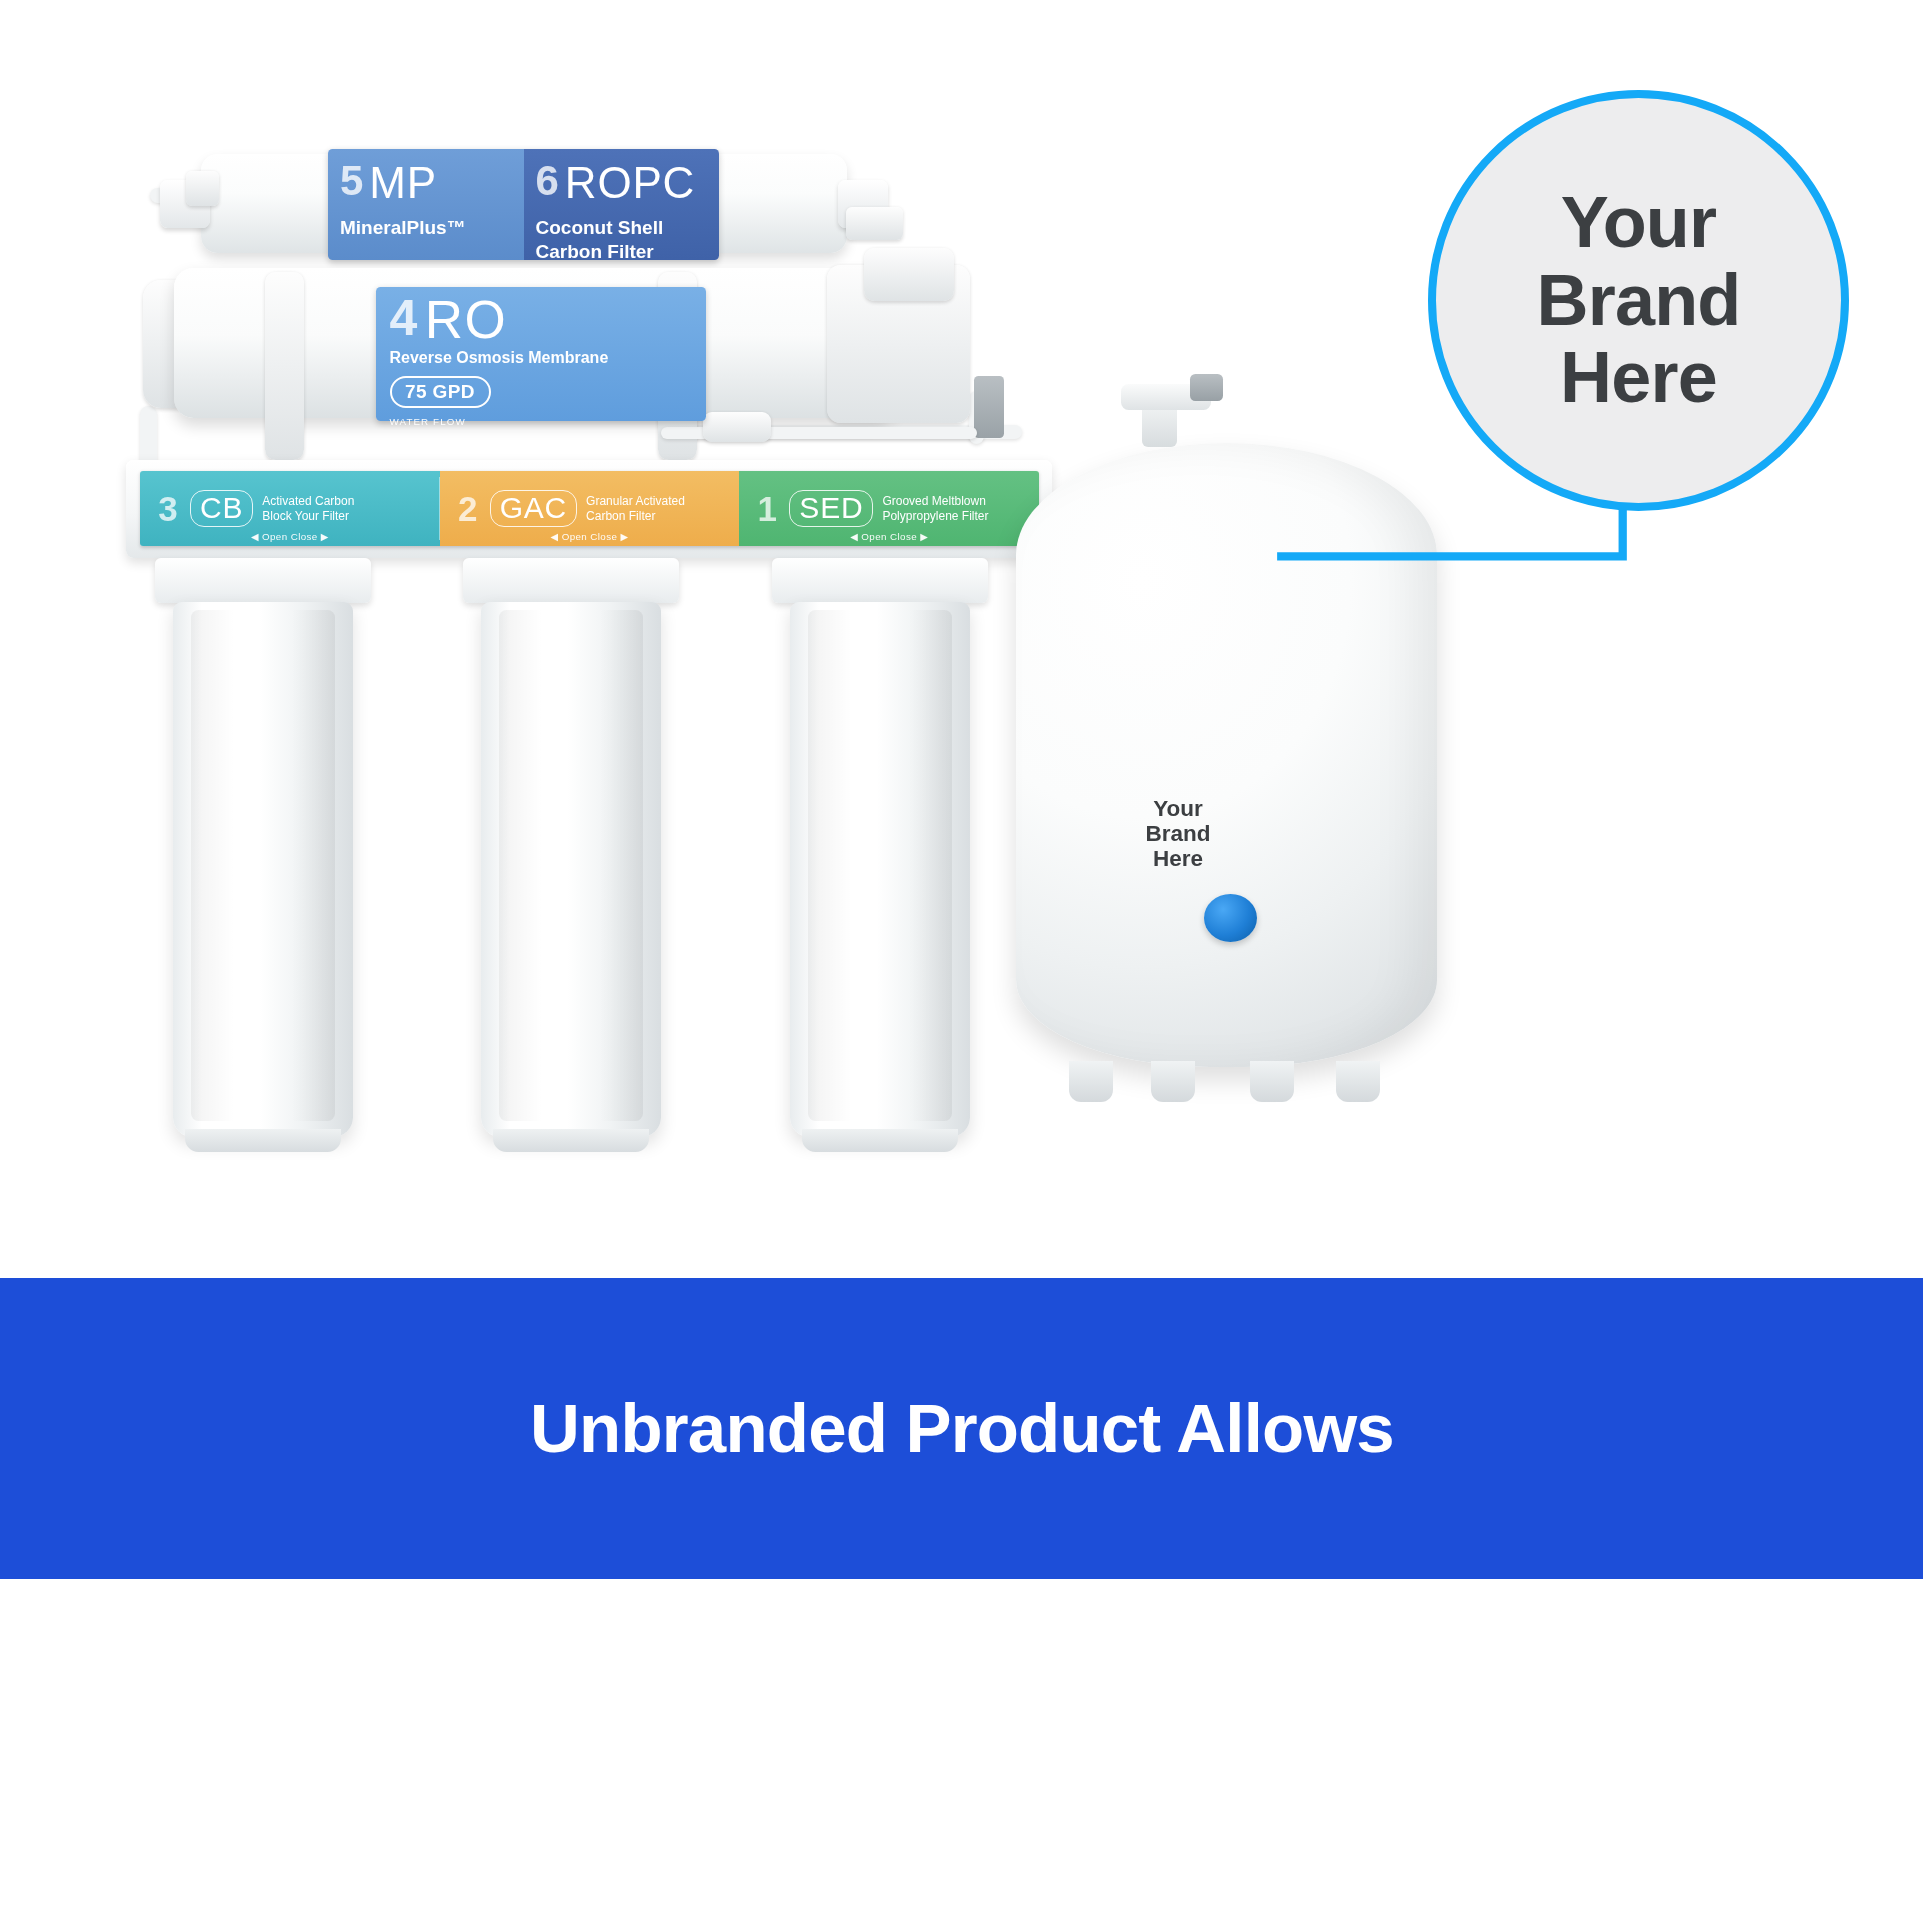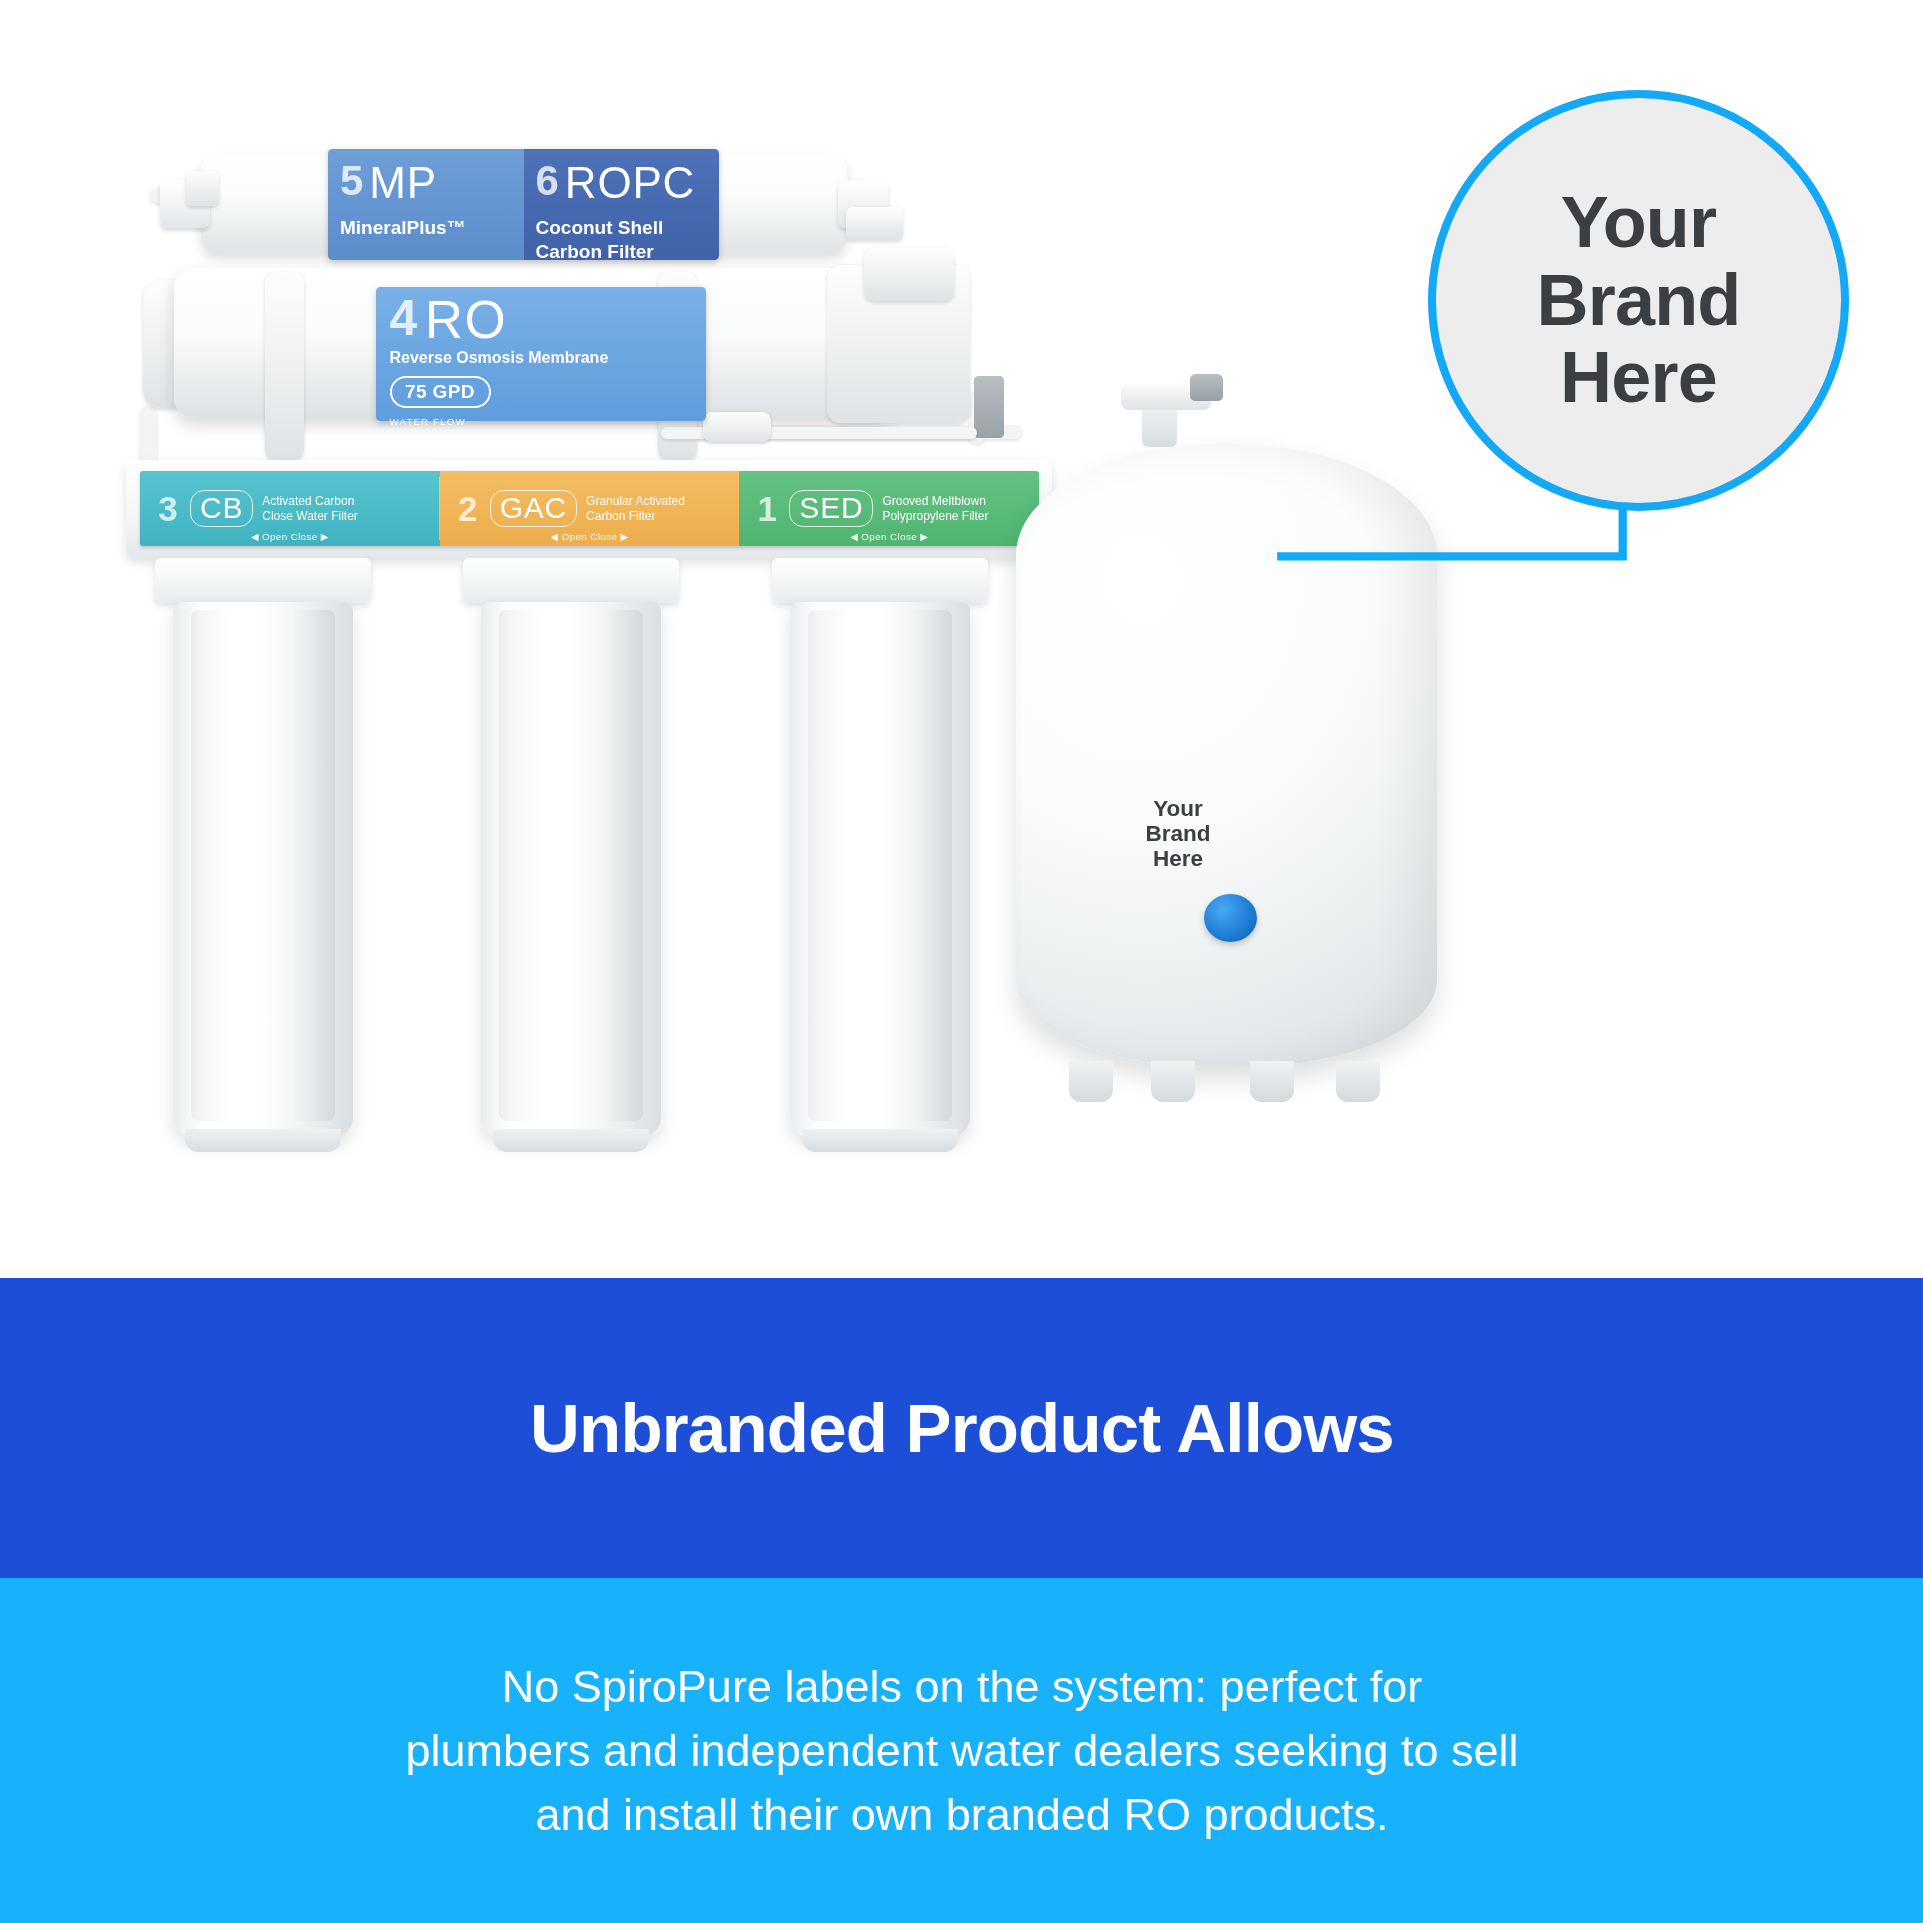--- a/index.html
+++ b/index.html
@@ -246,21 +246,21 @@
     </div>
 
     <div class="headblock"></div>
     <div class="labelstrip">
 
       <div class="lbl cb">
         <span class="num">3</span>
         <span class="code">CB</span>
         <span class="desc">
           <span>Activated Carbon</span><br>
-          <span>Close Water Filter</span>
+          <span>Block Your Filter</span>
         </span>
         <span class="openclose">◀ Open  Close ▶</span>
         <span class="sep"></span>
       </div>
 
       <div class="lbl gac">
         <span class="num">2</span>
         <span class="code">GAC</span>
         <span class="desc">
           <span>Granular Activated</span><br>
@@ -328,22 +328,15 @@
     </div>
 
   </div>
 
   <div class="banner">
     <h1>
       <span>Unbranded Product Allows</span><br>
     </h1>
   </div>
 
-  <div class="footer">
-    <p>
-      <span>No SpiroPure labels on the system: perfect for</span><br>
-      <span>plumbers and independent water dealers seeking to sell</span><br>
-      <span>and install their own branded RO products.</span>
-    </p>
-  </div>
 
 </div>
 
 
 </body></html>

